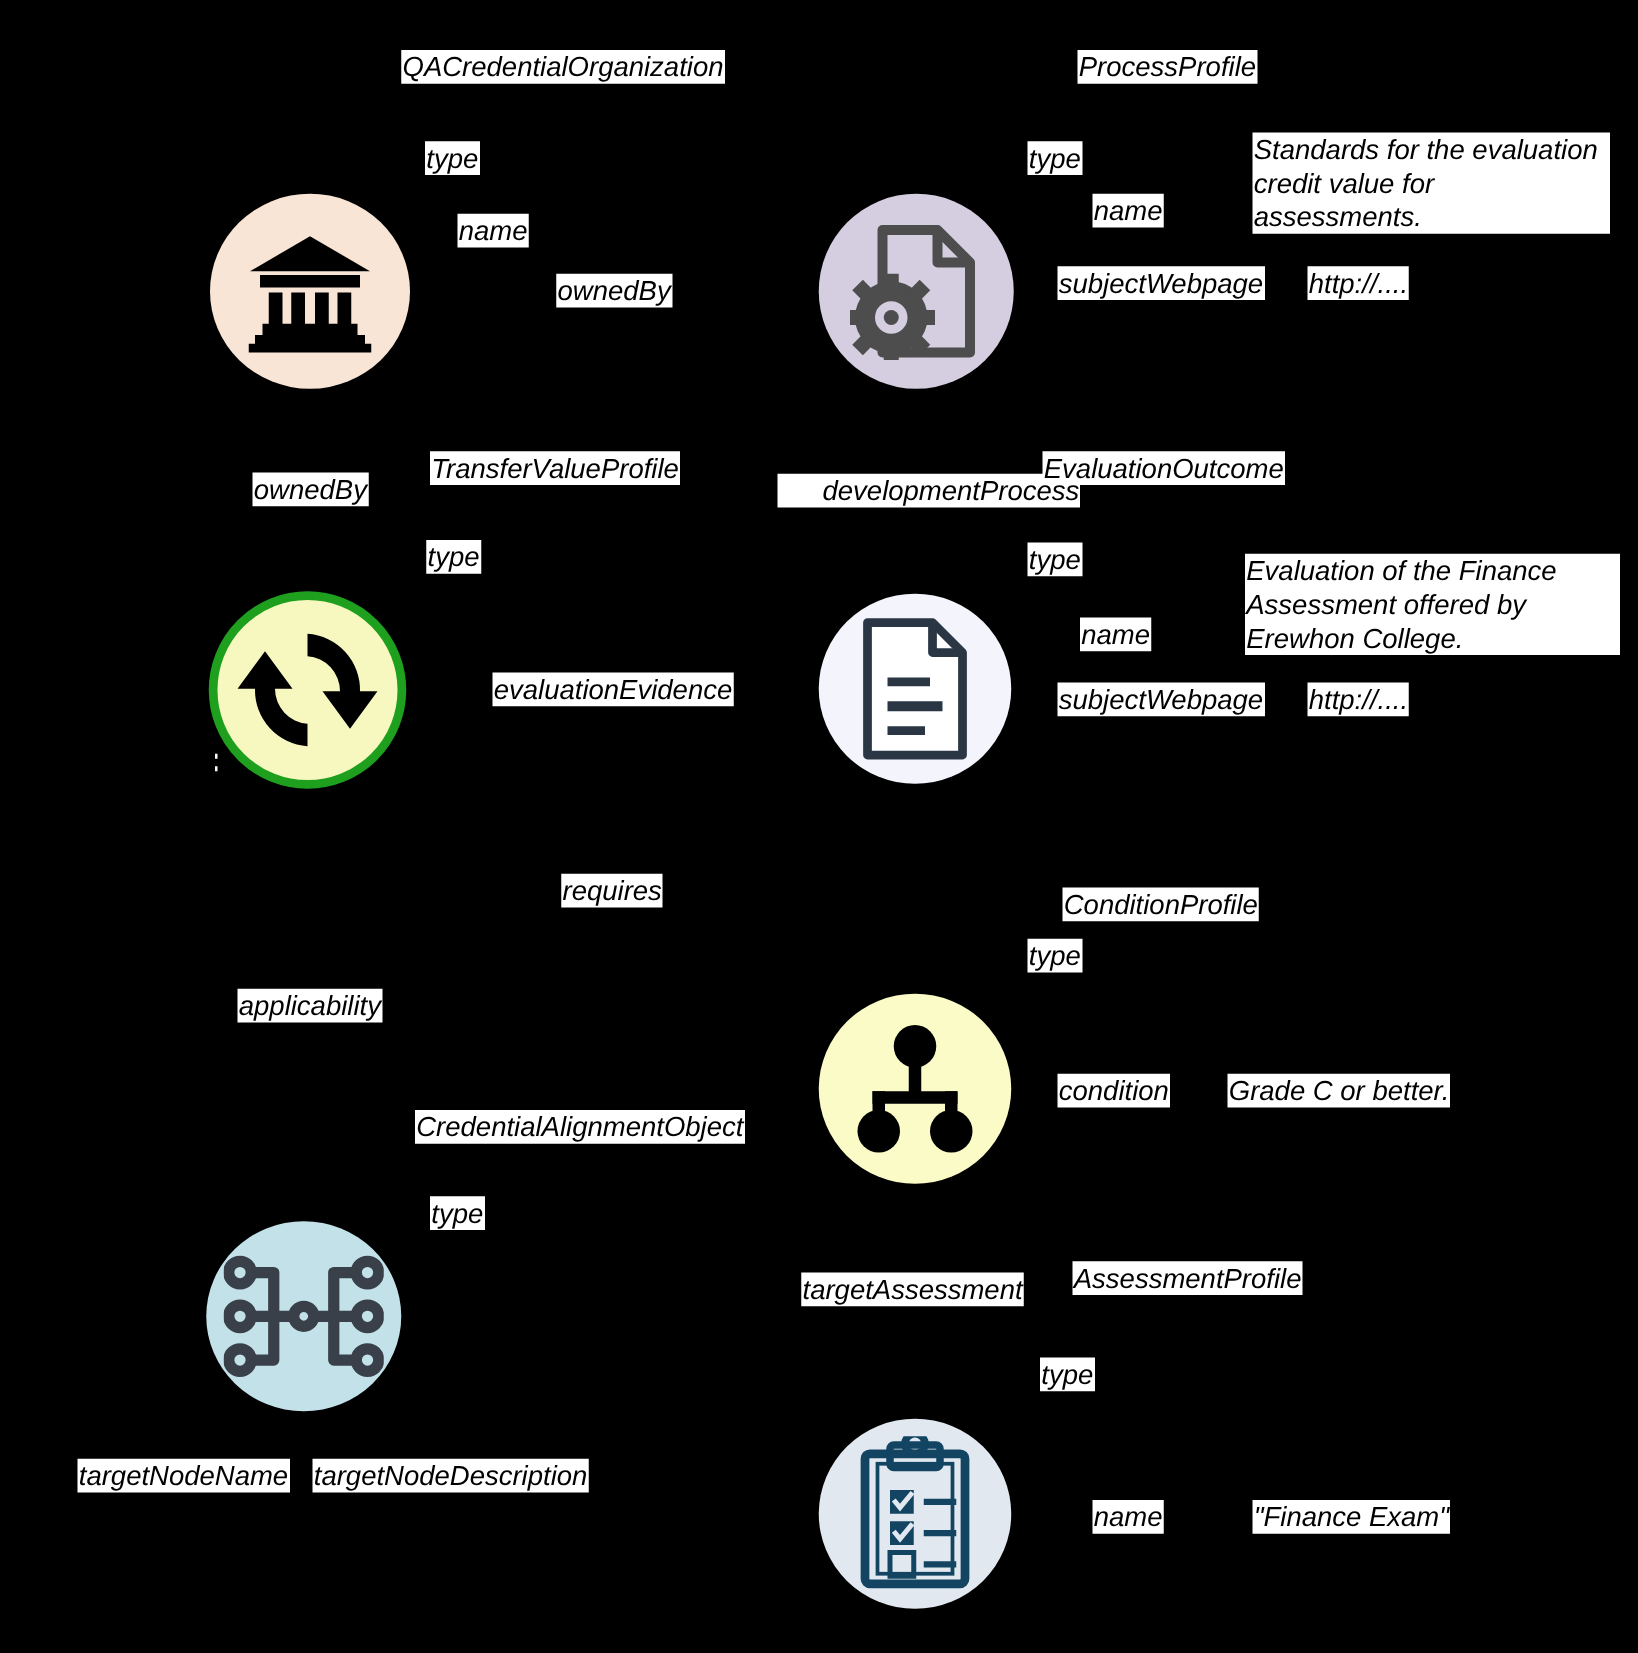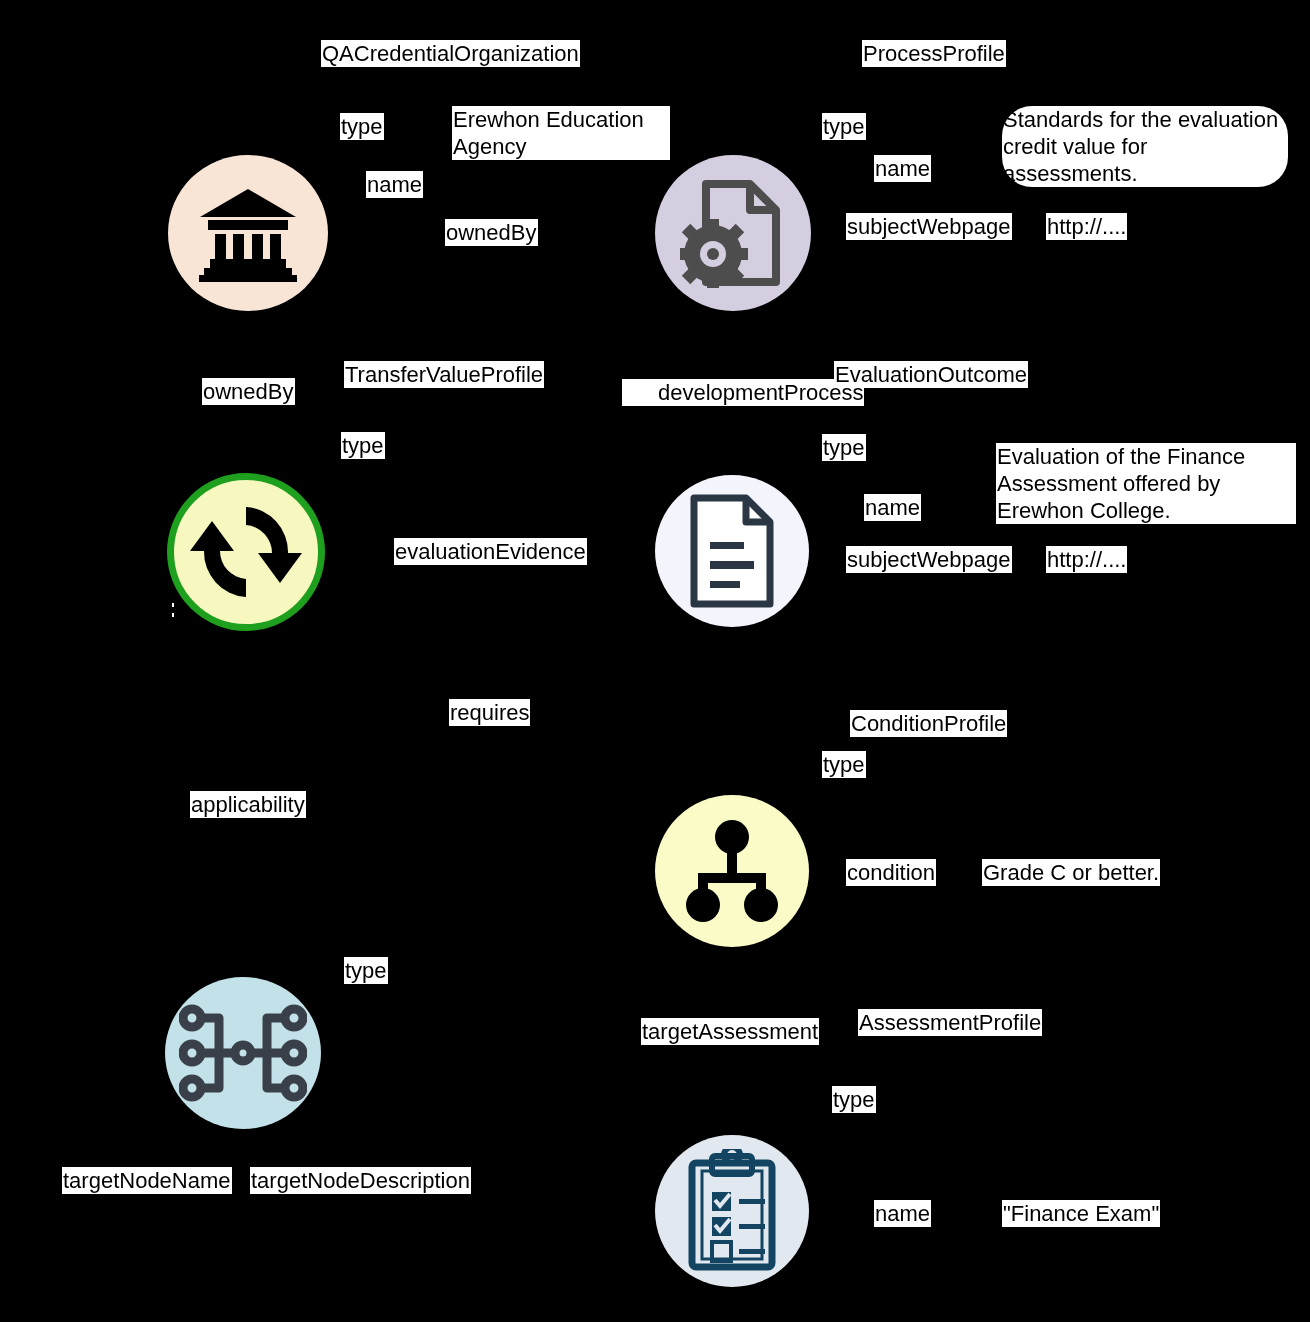--- a/index.html
+++ b/index.html
@@ -7,20 +7,21 @@
     padding: 0;
     background: #000000;
   }
   #canvas {
     position: relative;
     width: 1310px;
     height: 1322px;
     background: #000000;
     font-family: "Liberation Sans", sans-serif;
     overflow: hidden;
+    font-style: italic;
   }
   
   .lbl {
     position: absolute;
     background: #ffffff;
     color: #000000;
     font-size: 22px;
     line-height: 27px;
     white-space: pre;
     padding: 0 1px;
@@ -170,28 +171,26 @@
         <rect x="28" y="93" width="19" height="19" fill="none" stroke="#134563" stroke-width="4"></rect>
         <rect x="55" y="100" width="26" height="5" fill="#134563"></rect>
       </svg>
     </span>
   </div>
 
   <div class="lbl" style="left:321px; top:40px;">QACredentialOrganization</div>
   <div class="lbl" style="left:340px; top:113px;">type</div>
   <div class="lbl" style="left:366px; top:171px;">name</div>
   <div class="lbl" style="left:445px; top:219px;">ownedBy</div>
-  <div class="lbl multi" style="left:452px; top:106px; width:216px;">Erewhon Education
-Agency</div>
 
   <div class="lbl" style="left:862px; top:40px;">ProcessProfile</div>
   <div class="lbl" style="left:822px; top:113px;">type</div>
   <div class="lbl" style="left:874px; top:155px;">name</div>
   <div class="lbl" style="left:846px; top:213px;">subjectWebpage</div>
-  <div class="lbl multi" style="left:1002px; top:106px; width:284px;border-radius:30px;">Standards for the evaluation
+  <div class="lbl multi" style="left:1002px; top:106px; width:284px;">Standards for the evaluation
 credit value for assessments.</div>
   <div class="lbl" style="left:1046px; top:213px;">http://....</div>
 
   <div class="lbl" style="left:202px; top:378px;">ownedBy</div>
   <div class="lbl" style="left:344px; top:361px;">TransferValueProfile</div>
   <div class="lbl" style="left:341px; top:432px;">type</div>
   <div class="lbl" style="left:394px; top:538px;">evaluationEvidence</div>
   <div class="lbl" style="left:449px; top:699px;">requires</div>
   <div class="lbl" style="left:190px; top:791px;">applicability</div>
 
@@ -204,20 +203,21 @@
 Assessment offered by
 Erewhon College.</div>
   <div class="lbl" style="left:1046px; top:546px;">http://....</div>
 
   <div class="lbl" style="left:850px; top:680px;margin-top:30px;">ConditionProfile</div>
   <div class="lbl" style="left:822px; top:751px;">type</div>
   <div class="lbl" style="left:846px; top:859px;text-align:center;">condition</div>
   <div class="lbl" style="left:982px; top:859px;">Grade C or better.</div>
   <div class="lbl" style="left:641px; top:1018px;">targetAssessment</div>
 
+  <div class="lbl" style="left:332px; top:888px;">CredentialAlignmentObject</div>
   <div class="lbl" style="left:344px; top:957px;">type</div>
   <div class="lbl" style="left:62px; top:1167px;">targetNodeName</div>
   <div class="lbl" style="left:250px; top:1167px;">targetNodeDescription</div>
 
   <div class="lbl" style="left:858px; top:1009px;">AssessmentProfile</div>
   <div class="lbl" style="left:832px; top:1086px;">type</div>
   <div class="lbl" style="left:874px; top:1200px;">name</div>
   <div class="lbl" style="left:1002px; top:1200px;">"Finance Exam"</div>
 
 </div>

